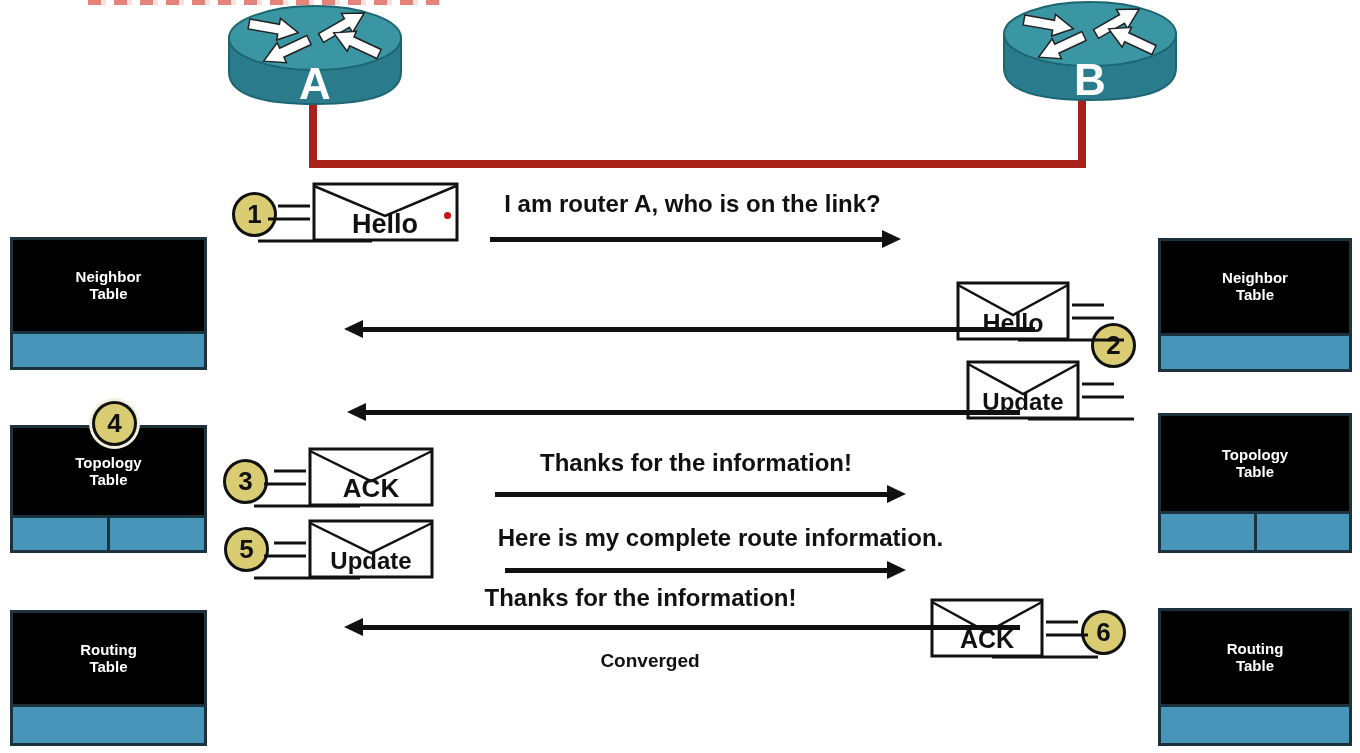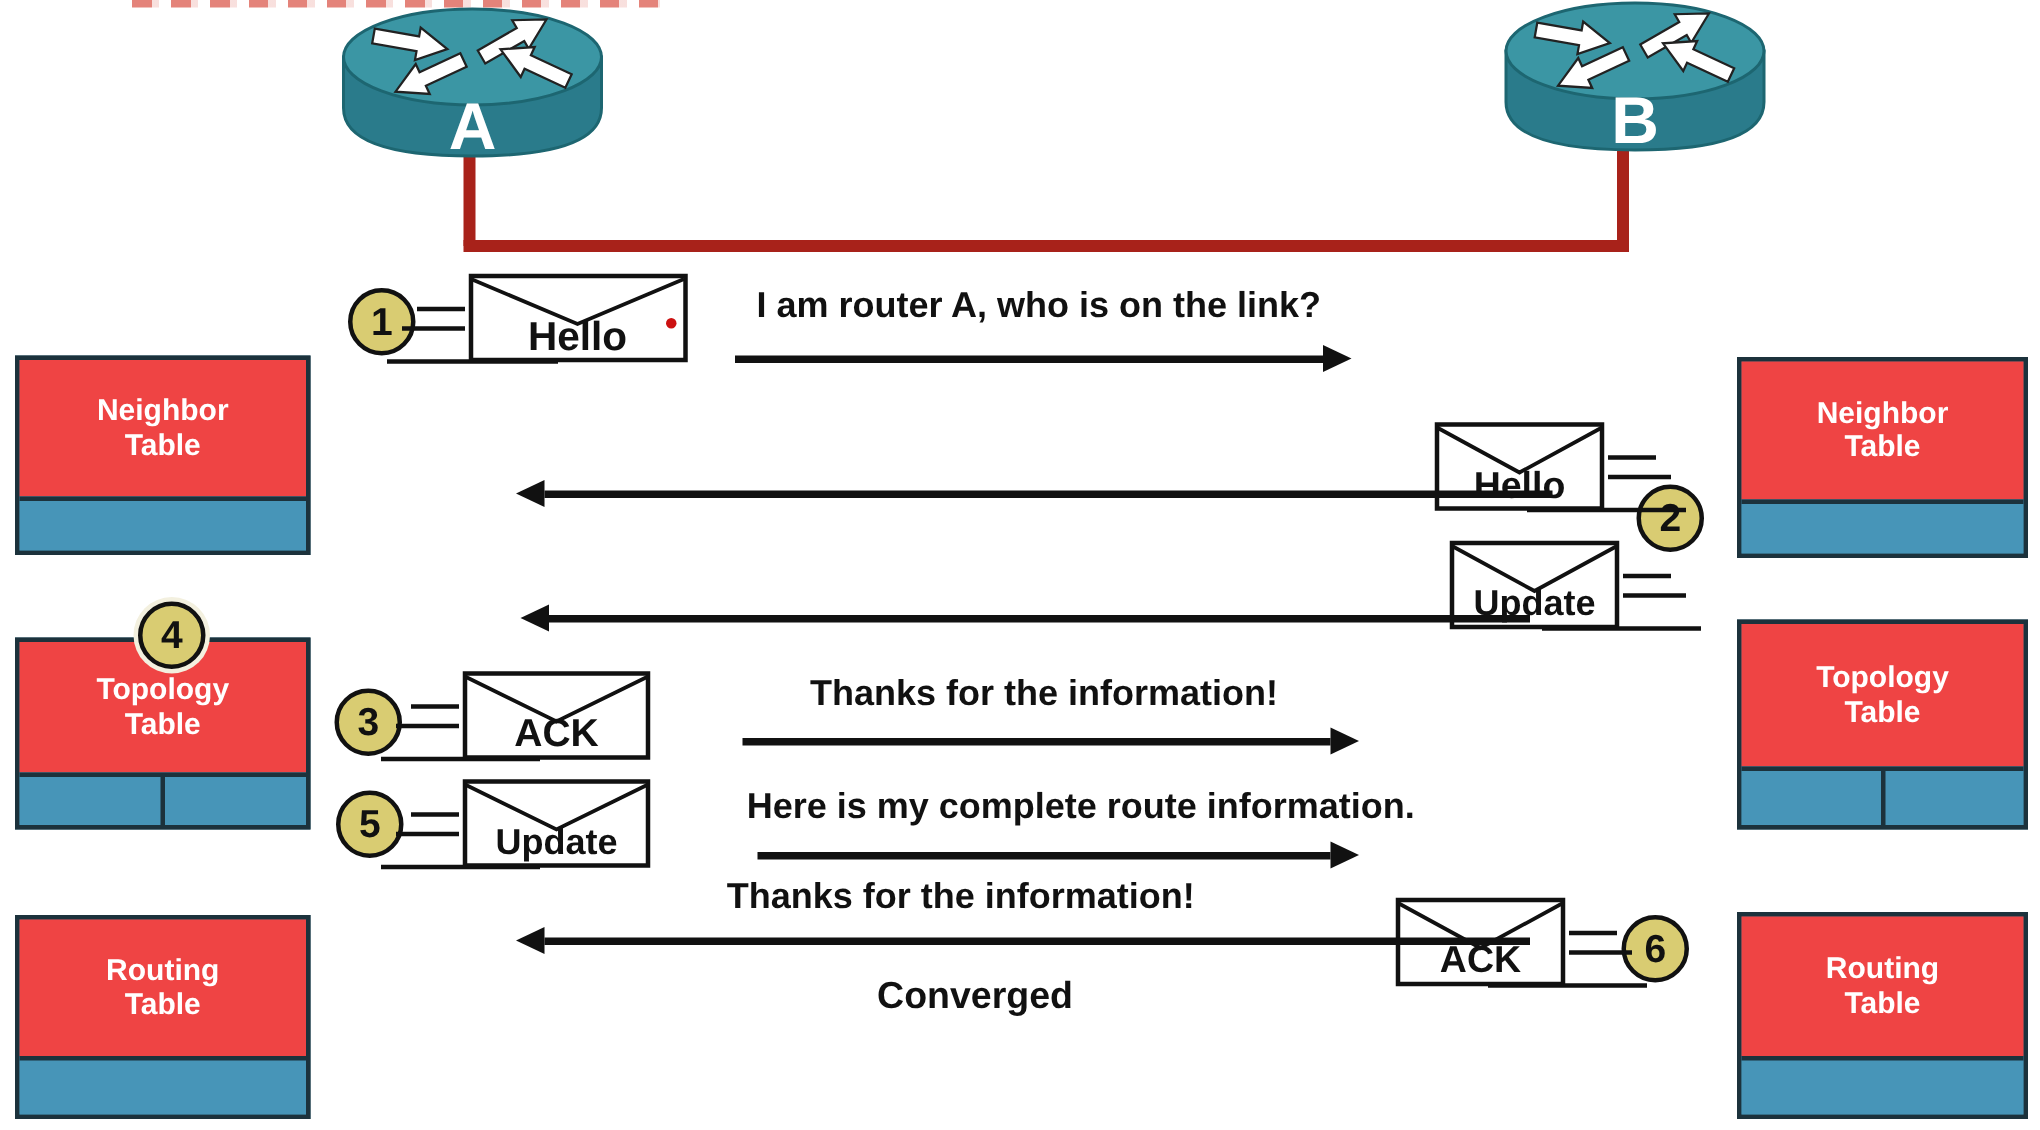--- a/index.html
+++ b/index.html
@@ -6,21 +6,21 @@
   .stage{position:relative;width:1360px;height:753px;background:#ffffff;overflow:hidden;
          font-family:"Liberation Sans",sans-serif;color:#111;}
   
   .clip-strip{position:absolute;left:88px;top:0;width:352px;height:5px;
     background:repeating-linear-gradient(90deg,#e4837a 0 13px,rgba(228,131,122,.25) 13px 18px,transparent 18px 26px);}
   
   .link{position:absolute;background:#a8221a;}
   
   .tbl{position:absolute;display:flex;flex-direction:column;border:3px solid #1c323c;
        box-sizing:border-box;background:#2c6174;}
-  .tbl .hdr{flex:1;background:#ef4444;color:#fff;font-weight:bold;font-size:20px;line-height:1.12;
+  .tbl .hdr{flex:1;background:#000000;color:#fff;font-weight:bold;font-size:15px;line-height:1.12;
        display:flex;flex-direction:column;align-items:center;justify-content:center;text-align:center;}
   .tbl .row{background:#4795b8;border-top:3px solid #1c323c;}
   .tbl .row.split{display:flex;}
   .tbl .row.split .cell{flex:1;}
   .tbl .row.split .cell + .cell{border-left:3px solid #1c323c;}
   
   .step{position:absolute;width:45px;height:45px;border-radius:50%;background:#d9cc72;
         border:3px solid #111;box-sizing:border-box;display:flex;align-items:center;justify-content:center;
         font-weight:bold;font-size:26px;color:#111;}
   .step.halo{box-shadow:0 0 0 3px #f3f0df;}
@@ -201,21 +201,21 @@
     <path class="flap" d="M2,4 L57,34 L112,4"></path>
     <text x="57" y="50" font-size="25">ACK</text>
   </svg>
 
   <div class="dot" style="left:444px;top:212px;"></div>
 
   <div class="msg" style="left:455px;top:190px;width:475px;">I am router A, who is on the link?</div>
   <div class="msg" style="left:495px;top:449px;width:402px;">Thanks for the information!</div>
   <div class="msg" style="left:433px;top:524px;width:575px;">Here is my complete route information.</div>
   <div class="msg" style="left:418px;top:584px;width:445px;">Thanks for the information!</div>
-  <div class="msg" style="left:425px;top:650px;width:450px;font-size:25px;">Converged</div>
+  <div class="msg" style="left:425px;top:650px;width:450px;font-size:19px;">Converged</div>
 
   <div class="arrow right" style="left:490px;top:237px;width:392px;"></div>
   <div class="arrow left" style="left:363px;top:327px;width:672px;"></div>
   <div class="arrow left" style="left:366px;top:410px;width:654px;"></div>
   <div class="arrow right" style="left:495px;top:492px;width:392px;"></div>
   <div class="arrow right" style="left:505px;top:568px;width:382px;"></div>
   <div class="arrow left" style="left:363px;top:625px;width:657px;"></div>
 
 </div>
 

